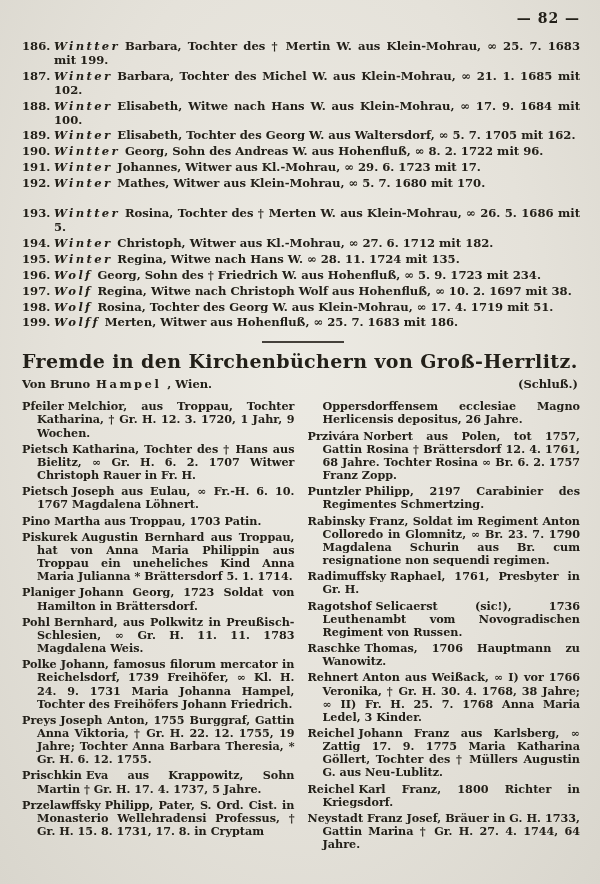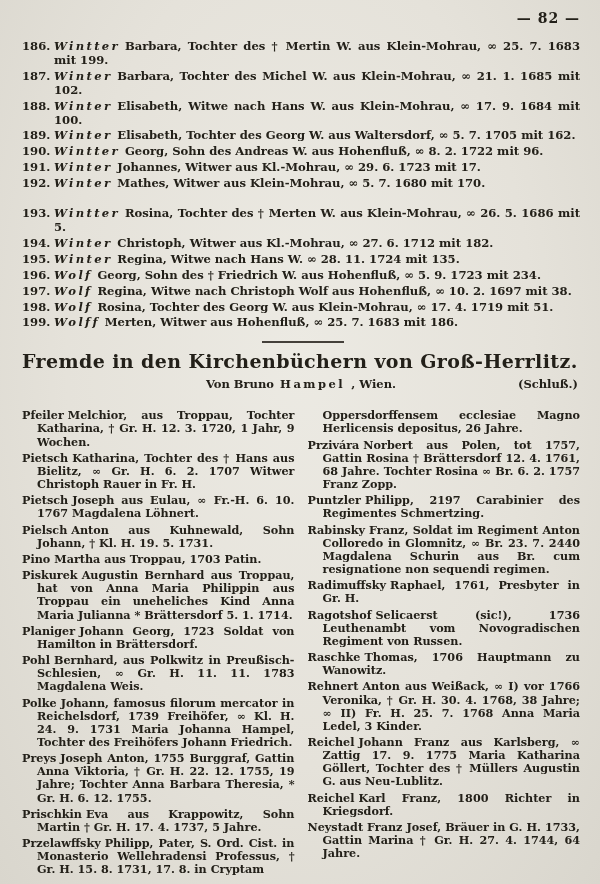--- a/index.html
+++ b/index.html
@@ -63,24 +63,23 @@
     margin: 9px auto 7px 240px;
   }
   .section-title {
     font-size: 19px;
     font-weight: bold;
     letter-spacing: 0.4px;
     margin: 2px 0 5px 0;
   }
   .byline-row {
     position: relative;
-    text-align: center;
     font-size: 11.5px;
     font-weight: bold;
-    margin-bottom: 18px;
+    margin-bottom: 9px;
   }
   .byline-name { letter-spacing: 2.5px; margin: 0 2px; }
   .closing-note {
     position: absolute;
     right: 2px;
     top: 0;
   }
   
   .records-columns {
     display: flex;
@@ -192,23 +191,20 @@
         </div>
 
         <div class="p-entry">
           <span class="p-name">Pietsch</span><span>Katharina, Tochter des † Hans aus Bielitz, ∞ Gr. H. 6. 2. 1707 Witwer Christoph Rauer in Fr. H.</span>
         </div>
 
         <div class="p-entry">
           <span class="p-name">Pietsch</span><span>Joseph aus Eulau, ∞ Fr.-H. 6. 10. 1767 Magdalena Löhnert.</span>
         </div>
 
-        <div class="p-entry">
-          <span class="p-name">Pielsch</span><span>Anton aus Kuhnewald, Sohn Johann, † Kl. H. 19. 5. 1731.</span>
-        </div>
 
         <div class="p-entry">
           <span class="p-name">Pino</span><span>Martha aus Troppau, 1703 Patin.</span>
         </div>
 
         <div class="p-entry">
           <span class="p-name">Piskurek</span><span>Augustin Bernhard aus Troppau, hat von Anna Maria Philippin aus Troppau ein uneheliches Kind Anna Maria Julianna * Brättersdorf 5. 1. 1714.</span>
         </div>
 
         <div class="p-entry">
@@ -244,21 +240,21 @@
         <div class="p-entry">
           <span class="p-name">Przivára</span><span>Norbert aus Polen, tot 1757, Gattin Rosina † Brättersdorf 12. 4. 1761, 68 Jahre. Tochter Rosina ∞ Br. 6. 2. 1757 Franz Zopp.</span>
         </div>
 
 
         <div class="p-entry">
           <span class="p-name">Puntzler</span><span>Philipp, 2197 Carabinier des Regimentes Schmertzing.</span>
         </div>
 
         <div class="p-entry">
-          <span class="p-name">Rabinsky</span><span>Franz, Soldat im Regiment Anton Colloredo in Glomnitz, ∞ Br. 23. 7. 2440 Magdalena Schurin aus Br. cum resignatione non sequendi regimen.</span>
+          <span class="p-name">Rabinsky</span><span>Franz, Soldat im Regiment Anton Colloredo in Glomnitz, ∞ Br. 23. 7. 1790 Magdalena Schurin aus Br. cum resignatione non sequendi regimen.</span>
         </div>
 
         <div class="p-entry">
           <span class="p-name">Radimuffsky</span><span>Raphael, 1761, Presbyter in Gr. H.</span>
         </div>
 
         <div class="p-entry">
           <span class="p-name">Ragotshof</span><span>Selicaerst (sic!), 1736 Leuthenambt vom Novogradischen Regiment von Russen.</span>
         </div>
 

